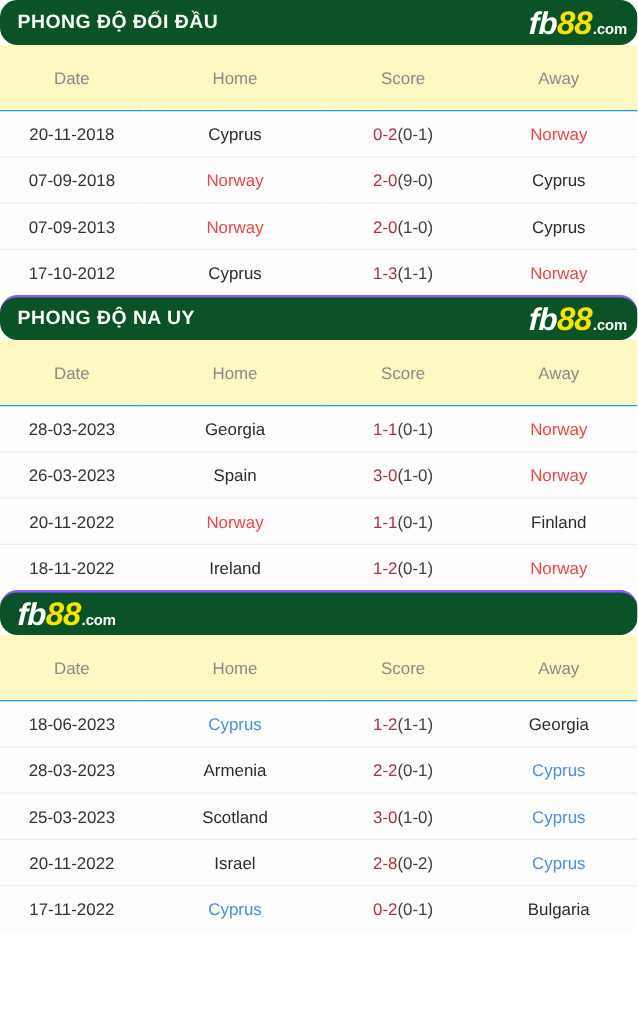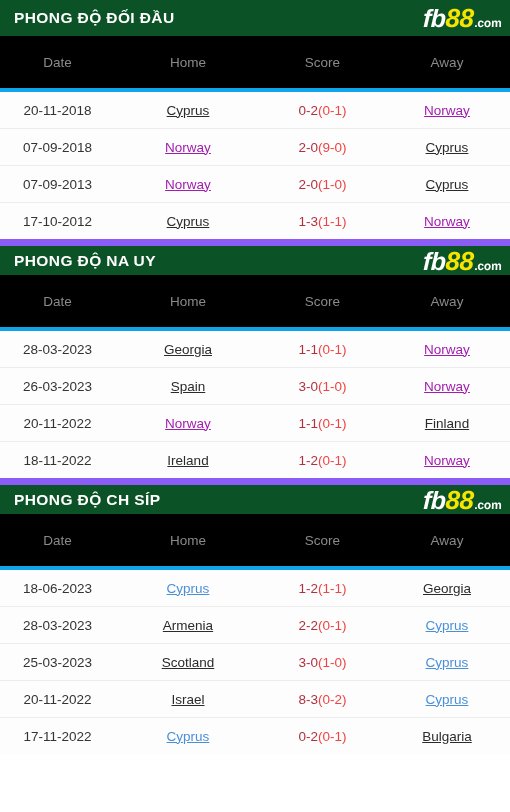--- a/index.html
+++ b/index.html
@@ -31,23 +31,24 @@
   
   .section-header {
     height: 36px;
     background: #0b5226;
     display: flex;
     align-items: center;
     justify-content: space-between;
     padding: 0 8px 0 14px;
     box-sizing: border-box;
     position: relative;
+    border-radius: 14px;
   }
   .section-header.with-top-rule {
-    border-top: 7px solid #8b5cf6;
+    border-top: 2px solid #8b5cf6;
   }
   .section-title {
     color: #ffffff;
     font-size: 15.5px;
     font-weight: bold;
     letter-spacing: 0.4px;
     line-height: 1;
     white-space: nowrap;
   }
 
@@ -85,21 +86,21 @@
     width: 510px;
     border-collapse: collapse;
     table-layout: fixed;
   }
   .tbl col.c-date  { width: 115px; }
   .tbl col.c-home  { width: 146px; }
   .tbl col.c-score { width: 123px; }
   .tbl col.c-away  { width: 126px; }
 
   .tbl thead th {
-    background: #000000;
+    background: #fef9c3;
     height: 52px;
     color: #8a8a8a;
     font-size: 13.5px;
     font-weight: normal;
     text-align: center;
     padding: 0;
     border: none;
   }
 
   .tbl tbody td {
@@ -110,31 +111,31 @@
     padding: 0;
     background: #fdfdfd;
     border-bottom: 1px solid #ececec;
     vertical-align: middle;
     white-space: nowrap;
   }
   .tbl tbody tr:last-child td {
     border-bottom: none;
   }
   .tbl tbody tr:first-child td {
-    border-top: 4px solid #0ea5e9;
+    border-top: 1px solid #0ea5e9;
     text-align: center;
   }
 
   .cell-date { color: #333333; }
-  .team { color: #2b2b2b; text-decoration: underline; }
-  .team.hl-orange { color: #a21caf; }
+  .team { color: #2b2b2b; }
+  .team.hl-orange { color: #ef4444; }
   .team.hl-blue   { color: #4a90d9; }
 
   .score-main { color: #b03040; }
-  .score-ht   { color: #ef4444; }
+  .score-ht   { color: #404040; }
 </style>
 </head>
 <body>
 
 <div class="page">
   <div id="sections-root">
       <div class="section">
         <div class="section-header">
           <div class="section-title">PHONG ĐỘ ĐỐI ĐẦU</div>
           <div class="logo">
@@ -233,21 +234,20 @@
               <td><span class="cell-date">18-11-2022</span></td>
               <td><span class="team">Ireland</span></td>
               <td><span class="score-main">1-2</span><span class="score-ht">(0-1)</span></td>
               <td><span class="team hl-orange">Norway</span></td>
             </tr>
           </tbody>
         </table>
       </div>
       <div class="section">
         <div class="section-header with-top-rule">
-          <div class="section-title">PHONG ĐỘ CH SÍP</div>
           <div class="logo">
             <span class="logo-fb">fb</span>
             <span class="logo-88">88</span>
             <span class="logo-com">.com</span>
           </div>
         </div>
         <table class="tbl">
           <colgroup>
             <col class="c-date">
             <col class="c-home">
@@ -277,21 +277,21 @@
             </tr>
             <tr>
               <td><span class="cell-date">25-03-2023</span></td>
               <td><span class="team">Scotland</span></td>
               <td><span class="score-main">3-0</span><span class="score-ht">(1-0)</span></td>
               <td><span class="team hl-blue">Cyprus</span></td>
             </tr>
             <tr>
               <td><span class="cell-date">20-11-2022</span></td>
               <td><span class="team">Israel</span></td>
-              <td><span class="score-main">8-3</span><span class="score-ht">(0-2)</span></td>
+              <td><span class="score-main">2-8</span><span class="score-ht">(0-2)</span></td>
               <td><span class="team hl-blue">Cyprus</span></td>
             </tr>
             <tr>
               <td><span class="cell-date">17-11-2022</span></td>
               <td><span class="team hl-blue">Cyprus</span></td>
               <td><span class="score-main">0-2</span><span class="score-ht">(0-1)</span></td>
               <td><span class="team">Bulgaria</span></td>
             </tr>
           </tbody>
         </table>

